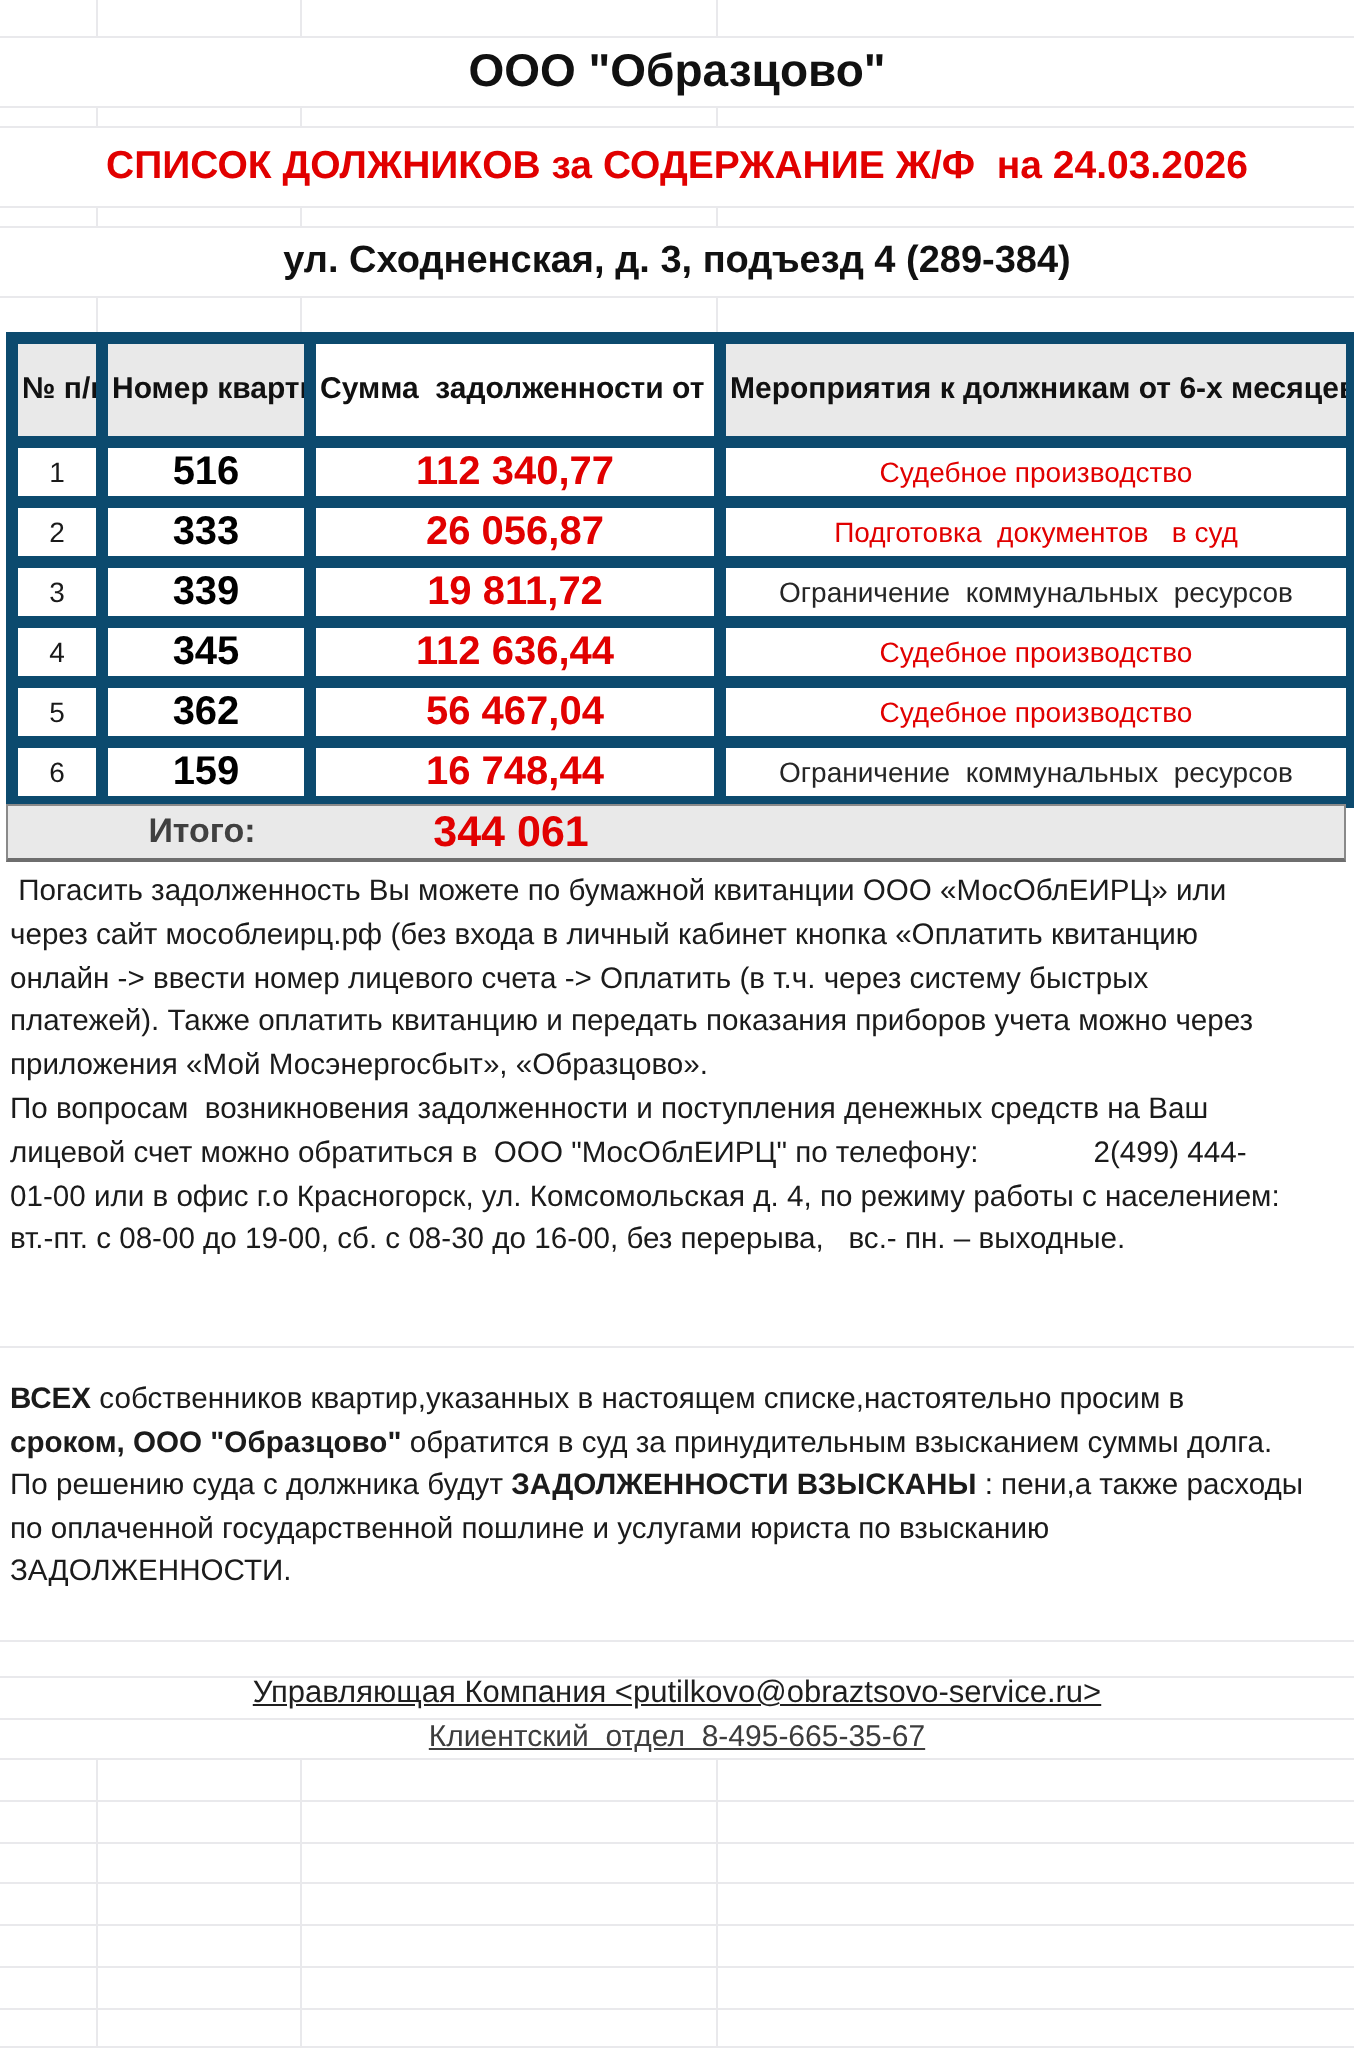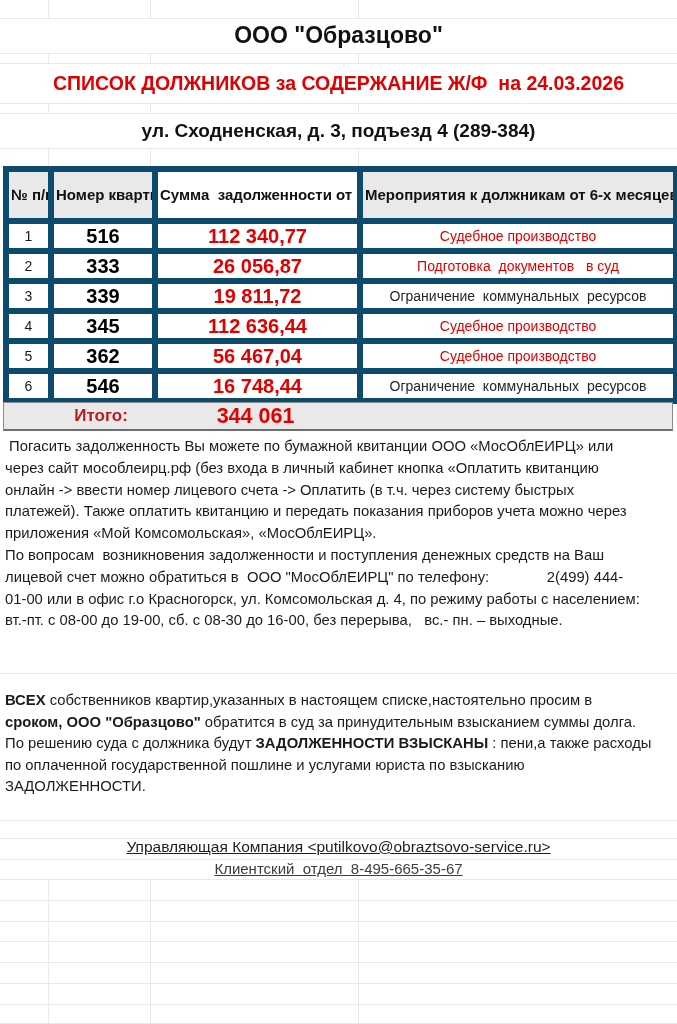--- a/index.html
+++ b/index.html
@@ -35,21 +35,21 @@
   td.cell-apt{font-size:20px;font-weight:bold;color:#000;}
   td.cell-debt{font-size:20px;font-weight:bold;color:var(--red);}
   td.cell-act{font-size:14px;color:#262626;}
   td.cell-act.red{color:var(--red);}
 
   .total-row{
     position:absolute;top:402px;left:3px;width:670px;height:29px;
     background:var(--fill);border:1px solid #8a8a8a;border-bottom:2px solid #6e6e6e;
     display:grid;grid-template-columns:45px 104px 205px 1fr;align-items:center;box-sizing:border-box;
   }
-  .total-label{grid-column:2;text-align:center;font-size:17px;font-weight:bold;color:#b91c1c;}
+  .total-label{grid-column:2;text-align:center;font-size:17px;font-weight:bold;color:#404040;}
   .total-value{grid-column:3;text-align:center;font-size:21.5px;font-weight:bold;color:var(--red);}
 
   .para{position:absolute;left:5px;right:1px;color:#1b1b1b;font-size:14.8px;}
   .para .line{white-space:pre;overflow:hidden;}
   .para.info{top:436px;line-height:21.8px;}
   .para.warn{top:690px;line-height:21.6px;}
   .para .b{font-weight:bold;}
 
   .footer-line{position:absolute;left:0;width:677px;text-align:center;
     text-decoration:underline;white-space:pre;}
@@ -142,38 +142,38 @@
           <td class="cell-act red">Судебное производство</td>
         </tr>
         <tr>
           <td class="cell-n">5</td>
           <td class="cell-apt">362</td>
           <td class="cell-debt">56 467,04</td>
           <td class="cell-act red">Судебное производство</td>
         </tr>
         <tr>
           <td class="cell-n">6</td>
-          <td class="cell-apt">546</td>
+          <td class="cell-apt">159</td>
           <td class="cell-debt">16 748,44</td>
           <td class="cell-act">Ограничение  коммунальных  ресурсов</td>
         </tr>
       </tbody>
   </table>
 
   <div class="total-row">
     <div class="total-label">Итого:</div>
     <div class="total-value">344 061</div>
   </div>
 
   <div class="para info">
       <div class="line"> Погасить задолженность Вы можете по бумажной квитанции ООО «МосОблЕИРЦ» или</div>
       <div class="line">через сайт мособлеирц.рф (без входа в личный кабинет кнопка «Оплатить квитанцию</div>
       <div class="line">онлайн -&gt; ввести номер лицевого счета -&gt; Оплатить (в т.ч. через систему быстрых</div>
       <div class="line">платежей). Также оплатить квитанцию и передать показания приборов учета можно через</div>
-      <div class="line">приложения «Мой Комсомольская», «МосОблЕИРЦ».</div>
+      <div class="line">приложения «Мой Мосэнергосбыт», «Образцово».</div>
       <div class="line">По вопросам  возникновения задолженности и поступления денежных средств на Ваш</div>
       <div class="line">лицевой счет можно обратиться в  ООО "МосОблЕИРЦ" по телефону:              2(499) 444-</div>
       <div class="line">01-00 или в офис г.о Красногорск, ул. Комсомольская д. 4, по режиму работы с населением:</div>
       <div class="line">вт.-пт. с 08-00 до 19-00, сб. с 08-30 до 16-00, без перерыва,   вс.- пн. – выходные.</div>
     </div>
   <div class="para warn">
       <div class="line"><span class="b">ВСЕХ</span><span> собственников квартир,указанных в настоящем списке,настоятельно просим в</span></div>
       <div class="line"><span class="b">сроком, ООО "Образцово"</span><span> обратится в суд за принудительным взысканием суммы долга.</span></div>
       <div class="line"><span>По решению суда с должника будут </span><span class="b">ЗАДОЛЖЕННОСТИ ВЗЫСКАНЫ</span><span> : пени,а также расходы</span></div>
       <div class="line"><span>по оплаченной государственной пошлине и услугами юриста по взысканию</span></div>

